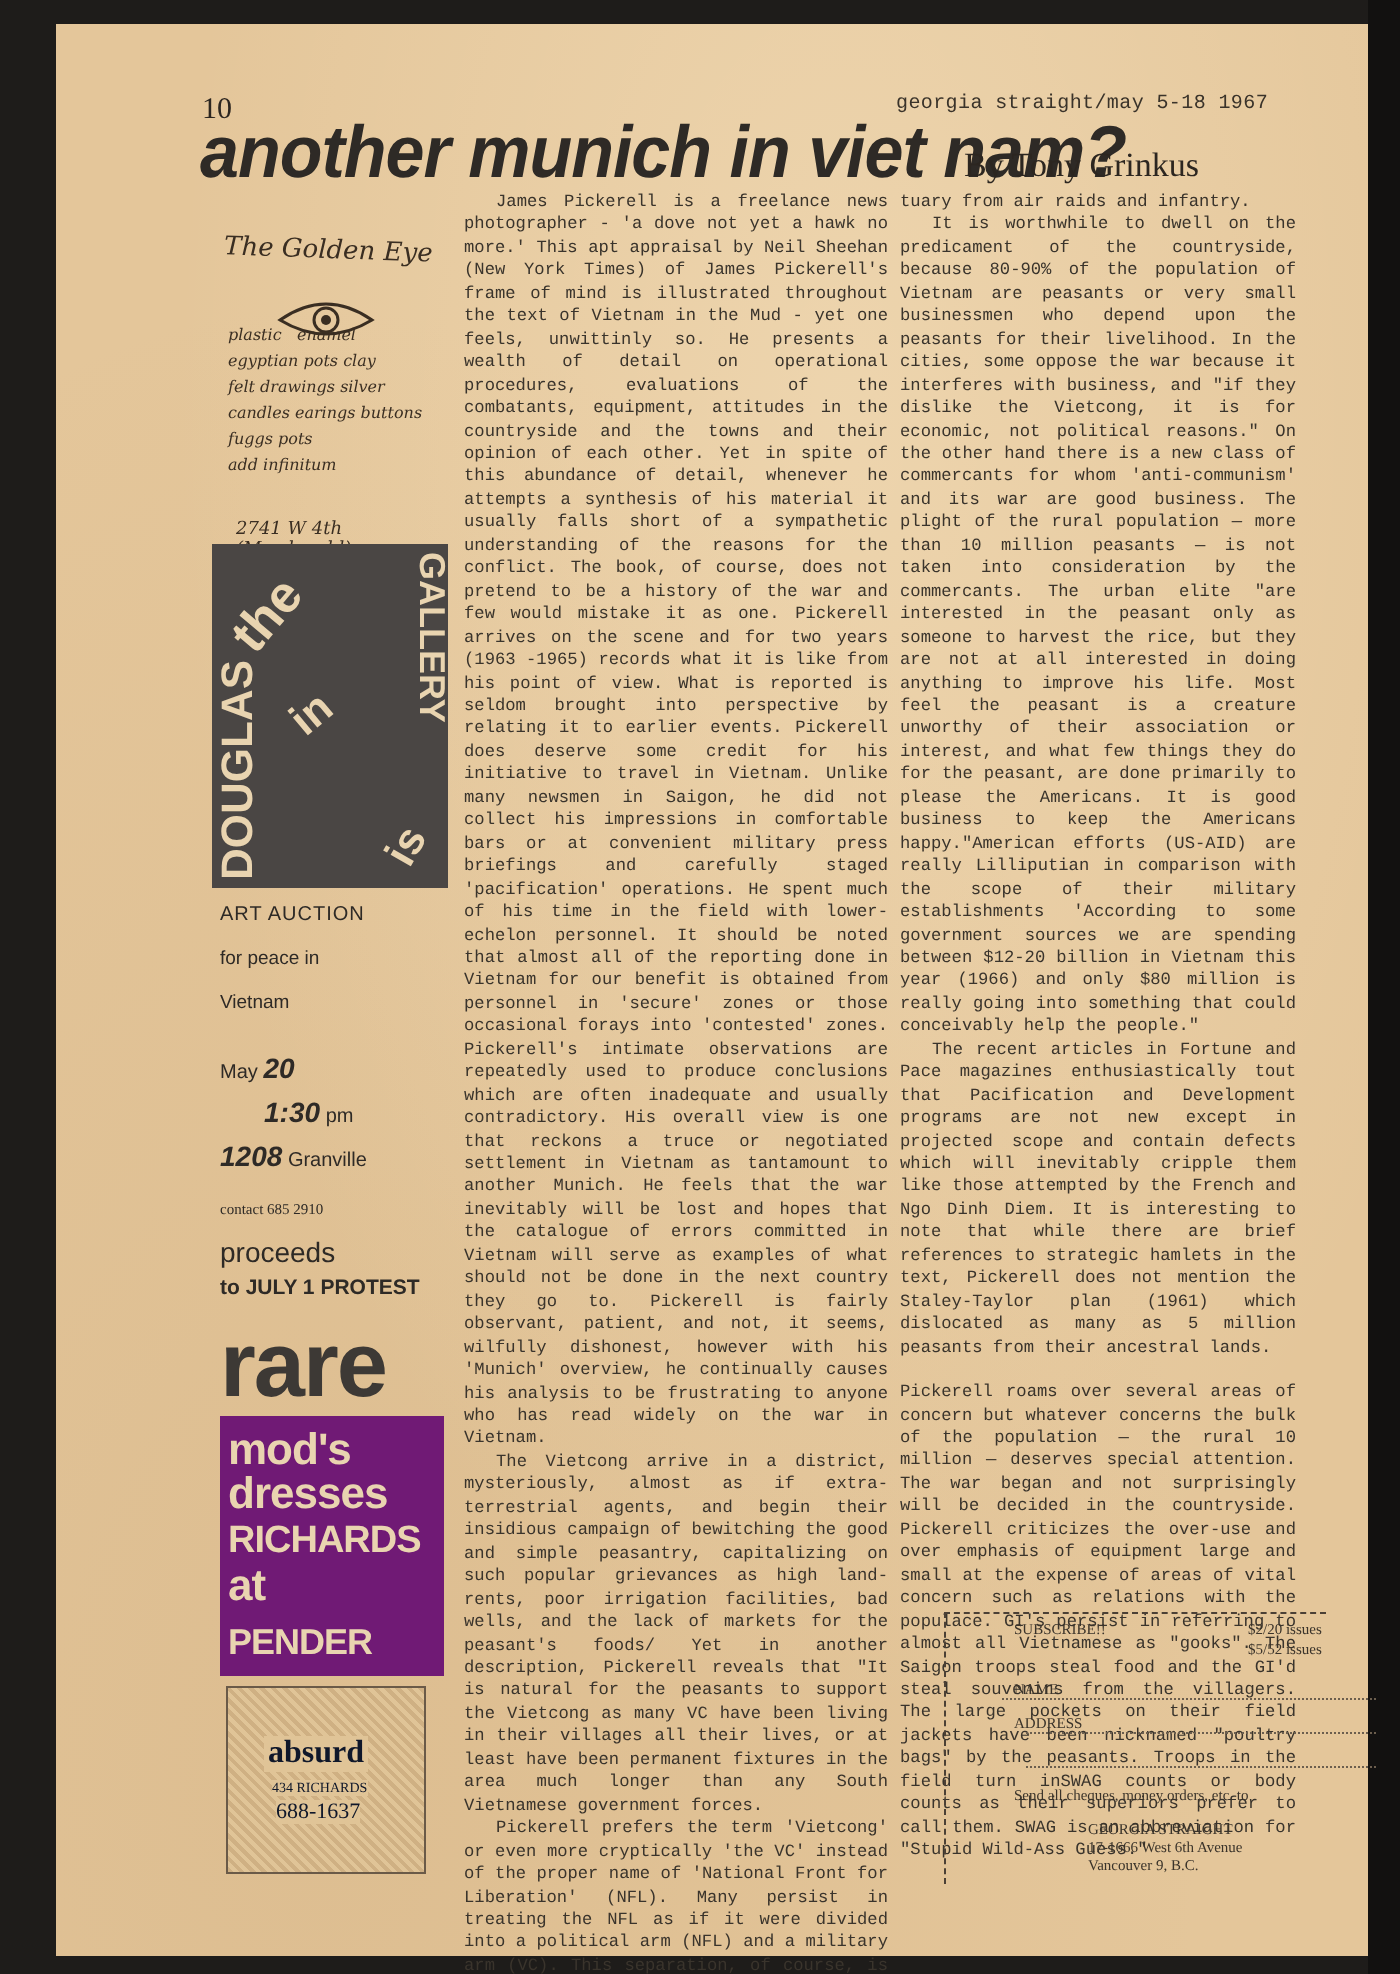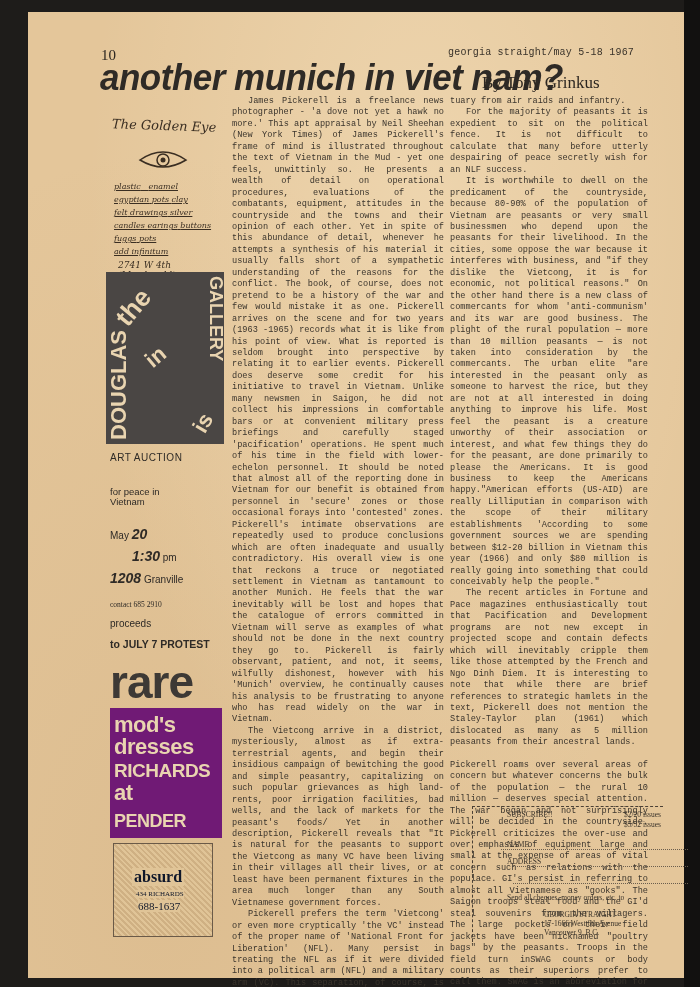--- a/index.html
+++ b/index.html
@@ -32,43 +32,43 @@
   .col p { margin:0; text-indent:0; }
   .col p.ind { text-indent:16px; }
   .col1 { left:232px; top:96px; width:212px; }
   .col2 { left:450px; top:96px; width:198px; }
   .u { text-decoration:underline; }
   .golden {
     position:absolute; left:104px; top:112px; width:118px; height:162px;
     font-family:"DejaVu Serif", serif; color:#3a2e22;
   }
   .golden-title { position:absolute; left:8px; top:6px; font-size:13px; font-style:italic; transform:rotate(2deg); }
-  .golden-words { position:absolute; left:10px; top:68px; width:108px; font-size:8px; line-height:13px; font-style:italic;text-decoration:underline; }
+  .golden-words { position:absolute; left:10px; top:49px; width:108px; font-size:8px; line-height:13px; font-style:italic; }
   .golden-addr { position:absolute; left:14px; top:148px; font-size:9px; font-style:italic; }
 
   .douglas {
     position:absolute; left:106px; top:272px; width:118px; height:172px; background:#4a4644;
     color:#e9d4b0; font-family:"Liberation Sans", sans-serif; font-weight:bold;
   }
   .dg-the { position:absolute; left:8px; top:20px; font-size:26px; transform:rotate(-50deg); }
   .dg-douglas { position:absolute; left:-42px; top:100px; font-size:22px; transform:rotate(-90deg); }
   .dg-in { position:absolute; left:40px; top:72px; font-size:22px; transform:rotate(-40deg); }
   .dg-gallery { position:absolute; left:78px; top:40px; font-size:18px; transform:rotate(90deg); transform-origin:left top; left:120px; top:4px; }
   .dg-is { position:absolute; left:88px; top:138px; font-size:22px; transform:rotate(-60deg); }
 
   .auction { position:absolute; left:110px; top:452px; width:120px; font-family:"Liberation Sans", sans-serif; color:#2e2a26; }
   .auction .t1 { position:absolute; top:0; font-size:10px; letter-spacing:0.5px; }
-  .auction .t2 { position:absolute; top:22px; font-size:9.5px;margin-top:12px; }
+  .auction .t2 { position:absolute; top:22px; font-size:9.5px; }
   .auction .t3 { position:absolute; top:44px; font-size:9.5px; }
   .auction .t4 { position:absolute; top:74px; font-size:10px; }
   .auction .t5 { position:absolute; top:96px; font-size:10px;margin-left:22px; }
   .auction .t6 { position:absolute; top:118px; font-size:10px; }
   .big { font-weight:bold; font-style:italic; font-size:14px; }
   .auction .t7 { position:absolute; top:148px; font-size:7.5px; font-family:"Liberation Serif", serif; }
-  .auction .t8 { position:absolute; top:166px; font-size:10px; }
+  .auction .t8 { position:absolute; top:166px; font-size:14px; }
   .auction .t9 { position:absolute; top:186px; font-size:10.5px; font-weight:bold; white-space:nowrap; }
 
   .rare { position:absolute; left:110px; top:660px; width:112px; font-family:"Liberation Sans", sans-serif; font-weight:bold; color:#3d3935; }
   .rare-word { position:absolute; top:0; left:0; font-size:46px; line-height:44px; letter-spacing:-1px; }
   .rare-box { position:absolute; left:0; top:48px; width:112px; height:130px; background:#701a75; color:#e9d4b0; }
   .rb-line { position:absolute; left:4px; font-size:22px; line-height:22px; letter-spacing:-0.5px; }
 
   .absurd {
     position:absolute; left:113px; top:843px; width:98px; height:92px;
     background:repeating-linear-gradient(45deg, #cfb083 0 2px, #e0c497 2px 4px);
@@ -100,21 +100,20 @@
 
 <div class="col col1">
   <p class="ind">James Pickerell is a freelance news photographer - 'a dove not yet a hawk no more.' This apt appraisal by Neil Sheehan (New York Times) of James Pickerell's frame of mind is illustrated throughout the text of Vietnam in the Mud - yet one feels, unwittinly so. He presents a wealth of detail on operational procedures, evaluations of the combatants, equipment, attitudes in the countryside and the towns and their opinion of each other. Yet in spite of this abundance of detail, whenever he attempts a synthesis of his material it usually falls short of a sympathetic understanding of the reasons for the conflict. The book, of course, does not pretend to be a history of the war and few would mistake it as one. Pickerell arrives on the scene and for two years (1963 -1965) records what it is like from his point of view. What is reported is seldom brought into perspective by relating it to earlier events. Pickerell does deserve some credit for his initiative to travel in Vietnam. Unlike many newsmen in Saigon, he did not collect his impressions in comfortable bars or at convenient military press briefings and carefully staged 'pacification' operations. He spent much of his time in the field with lower-echelon personnel. It should be noted that almost all of the reporting done in Vietnam for our benefit is obtained from personnel in 'secure' zones or those occasional forays into 'contested' zones. Pickerell's intimate observations are repeatedly used to produce conclusions which are often inadequate and usually contradictory. His overall view is one that reckons a truce or negotiated settlement in Vietnam as tantamount to another Munich. He feels that the war inevitably will be lost and hopes that the catalogue of errors committed in Vietnam will serve as examples of what should not be done in the next country they go to. Pickerell is fairly observant, patient, and not, it seems, wilfully dishonest, however with his 'Munich' overview, he continually causes his analysis to be frustrating to anyone who has read widely on the war in Vietnam.</p>
   <p class="ind">The Vietcong arrive in a district, mysteriously, almost as if extra-terrestrial agents, and begin their insidious campaign of bewitching the good and simple peasantry, capitalizing on such popular grievances as high land-rents, poor irrigation facilities, bad wells, and the lack of markets for the peasant's foods/ Yet in another description, Pickerell reveals that "It is natural for the peasants to support the Vietcong as many VC have been living in their villages all their lives, or at least have been permanent fixtures in the area much longer than any South Vietnamese government forces.</p>
   <p class="ind">Pickerell prefers the term 'Vietcong' or even more cryptically 'the VC' instead of the proper name of 'National Front for Liberation' (NFL). Many persist in treating the NFL as if it were divided into a political arm (NFL) and a military arm (VC). This separation, of course, is nonsense. The term Vietcong is simply a slang term roughly equivalent to 'Commie'. But to return to Pickerell's comments on the 'Vietcong' there is only a hint that it is an indigenous movement for independence and unity.</p>
 
 </div>
 
 <div class="col col2">
   <p>tuary from air raids and infantry.</p>
-  <p class="ind">For the majority of peasants it is expedient to sit on the political fence. It is not difficult to calculate that many before utterly despairing of peace secretly wish for an NLF success.</p>
   <p class="ind">It is worthwhile to dwell on the predicament of the countryside, because 80-90% of the population of Vietnam are peasants or very small businessmen who depend upon the peasants for their livelihood. In the cities, some oppose the war because it interferes with business, and "if they dislike the Vietcong, it is for economic, not political reasons." On the other hand there is a new class of commercants for whom 'anti-communism' and its war are good business. The plight of the rural population — more than 10 million peasants — is not taken into consideration by the commercants. The urban elite "are interested in the peasant only as someone to harvest the rice, but they are not at all interested in doing anything to improve his life. Most feel the peasant is a creature unworthy of their association or interest, and what few things they do for the peasant, are done primarily to please the Americans. It is good business to keep the Americans happy."American efforts (US-AID) are really Lilliputian in comparison with the scope of their military establishments 'According to some government sources we are spending between $12-20 billion in Vietnam this year (1966) and only $80 million is really going into something that could conceivably help the people."</p>
   <p class="ind">The recent articles in Fortune and Pace magazines enthusiastically tout that Pacification and Development programs are not new except in projected scope and contain defects which will inevitably cripple them like those attempted by the French and Ngo Dinh Diem. It is interesting to note that while there are brief references to strategic hamlets in the text, Pickerell does not mention the Staley-Taylor plan (1961) which dislocated as many as 5 million peasants from their ancestral lands.</p>
   <p style="margin-top:11px">Pickerell roams over several areas of concern but whatever concerns the bulk of the population — the rural 10 million — deserves special attention. The war began and not surprisingly will be decided in the countryside. Pickerell criticizes the over-use and over emphasis of equipment large and small at the expense of areas of vital concern such as relations with the populace. GI's persist in referring to almost all Vietnamese as "gooks". The Saigon troops steal food and the GI'd steal souvenirs from the villagers. The large pockets on their field jackets have been nicknamed "poultry bags" by the peasants. Troops in the field turn inSWAG counts or body counts as their superiors prefer to call them. SWAG is an abbreviation for "Stupid Wild-Ass Guess."</p>
 
 </div>
 
 <div class="golden">
   <div class="golden-title">The Golden Eye</div>
   <svg style="position:absolute;left:34px;top:36px" width="50" height="24" viewBox="0 0 50 24">
     <path d="M2 12 Q25 -4 48 12 Q25 26 2 12 Z" fill="none" stroke="#3a2e22" stroke-width="1.5"></path>
@@ -142,21 +141,21 @@
 
 <div class="auction">
   <div class="t1">ART AUCTION</div>
   <div class="t2">for peace in</div>
   <div class="t3">Vietnam</div>
   <div class="t4"><span>May</span> <span class="big">20</span></div>
   <div class="t5"><span class="big">1:30</span> <span>pm</span></div>
   <div class="t6"><span class="big">1208</span> <span>Granville</span></div>
   <div class="t7">contact 685 2910</div>
   <div class="t8">proceeds</div>
-  <div class="t9">to JULY 7 PROTEST</div>
+  <div class="t9">to JULY 1 PROTEST</div>
 </div>
 
 <div class="rare">
   <div class="rare-word">rare</div>
   <div class="rare-box">
     <div class="rb-line" style="top:6px">mod's</div>
     <div class="rb-line" style="top:28px">dresses</div>
     <div class="rb-line" style="top:52px;font-size:19px">RICHARDS</div>
     <div class="rb-line" style="top:74px">at</div>
     <div class="rb-line" style="top:102px;font-size:18px">PENDER</div>

